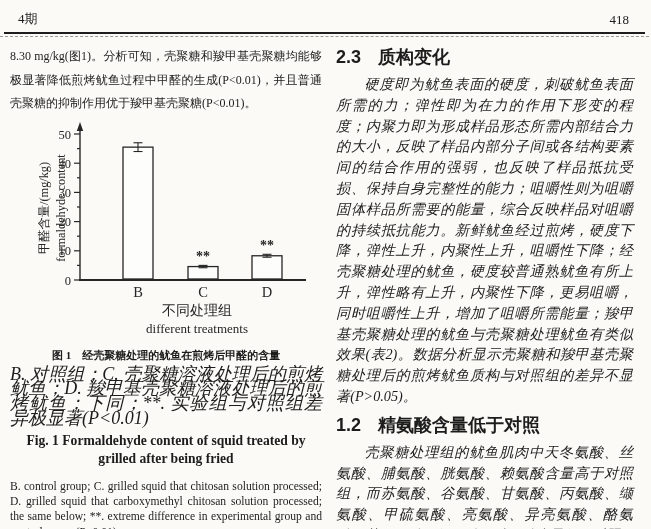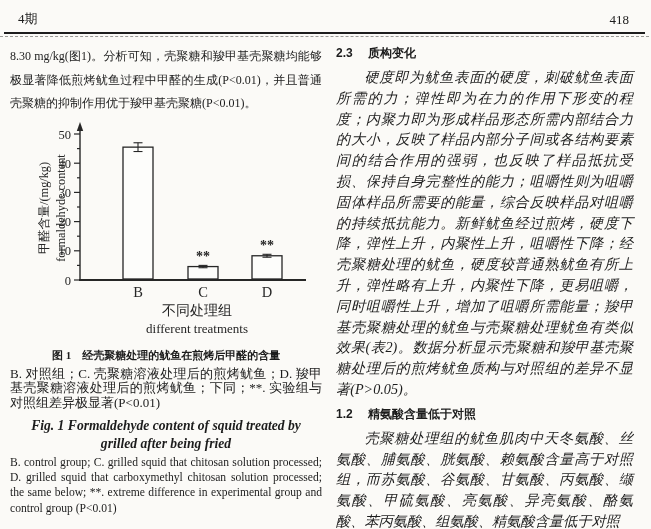--- a/index.html
+++ b/index.html
@@ -23,38 +23,37 @@
     gap:14px;
   }
   .col-left{width:312px;flex:none;}
   .col-right{width:297px;flex:none;}
   .body-par{
     font-size:12px;line-height:23.5px;text-align:justify;
     margin:0;
   }
   .col-right .body-par{font-size:14.2px;line-height:20.8px;text-indent:2em;font-style:italic;}
   .sec-head{
-    font-weight:bold;font-size:12px;margin:6px 0 5px 0;
+    font-weight:bold;font-size:18px;margin:6px 0 5px 0;
     font-family:"Liberation Sans","DejaVu Sans",sans-serif;
   }
   .sec-head .num{margin-right:12px;}
   .sec-head.first{margin-top:0;}
   .figure-block{margin-top:4px;}
   .chart-wrap{margin:0 0 2px 2px;}
   svg text{font-family:"Liberation Serif","DejaVu Serif",serif;}
   .fig-cap-zh{
     text-align:center;font-weight:bold;font-size:11px;margin:2px 0 4px 0;
   }
   .fig-note{
-    font-size:13px;line-height:14.8px;text-align:justify;margin:0 0 6px 0;
+    font-size:18px;line-height:14.8px;text-align:justify;margin:0 0 6px 0;font-style:italic;
   }
   .fig-cap-en{
     text-align:center;font-weight:bold;font-size:13.6px;line-height:18px;
-    margin:2px 8px 2px 8px;
-    font-style:italic;
+    margin:2px 8px 11px 8px;
   }
   .fig-note-en{
     font-size:11.6px;line-height:15.3px;text-align:justify;margin:0;
   }
 </style>
 </head>
 <body>
 
 <div class="page-header">
   <span>4期</span>

